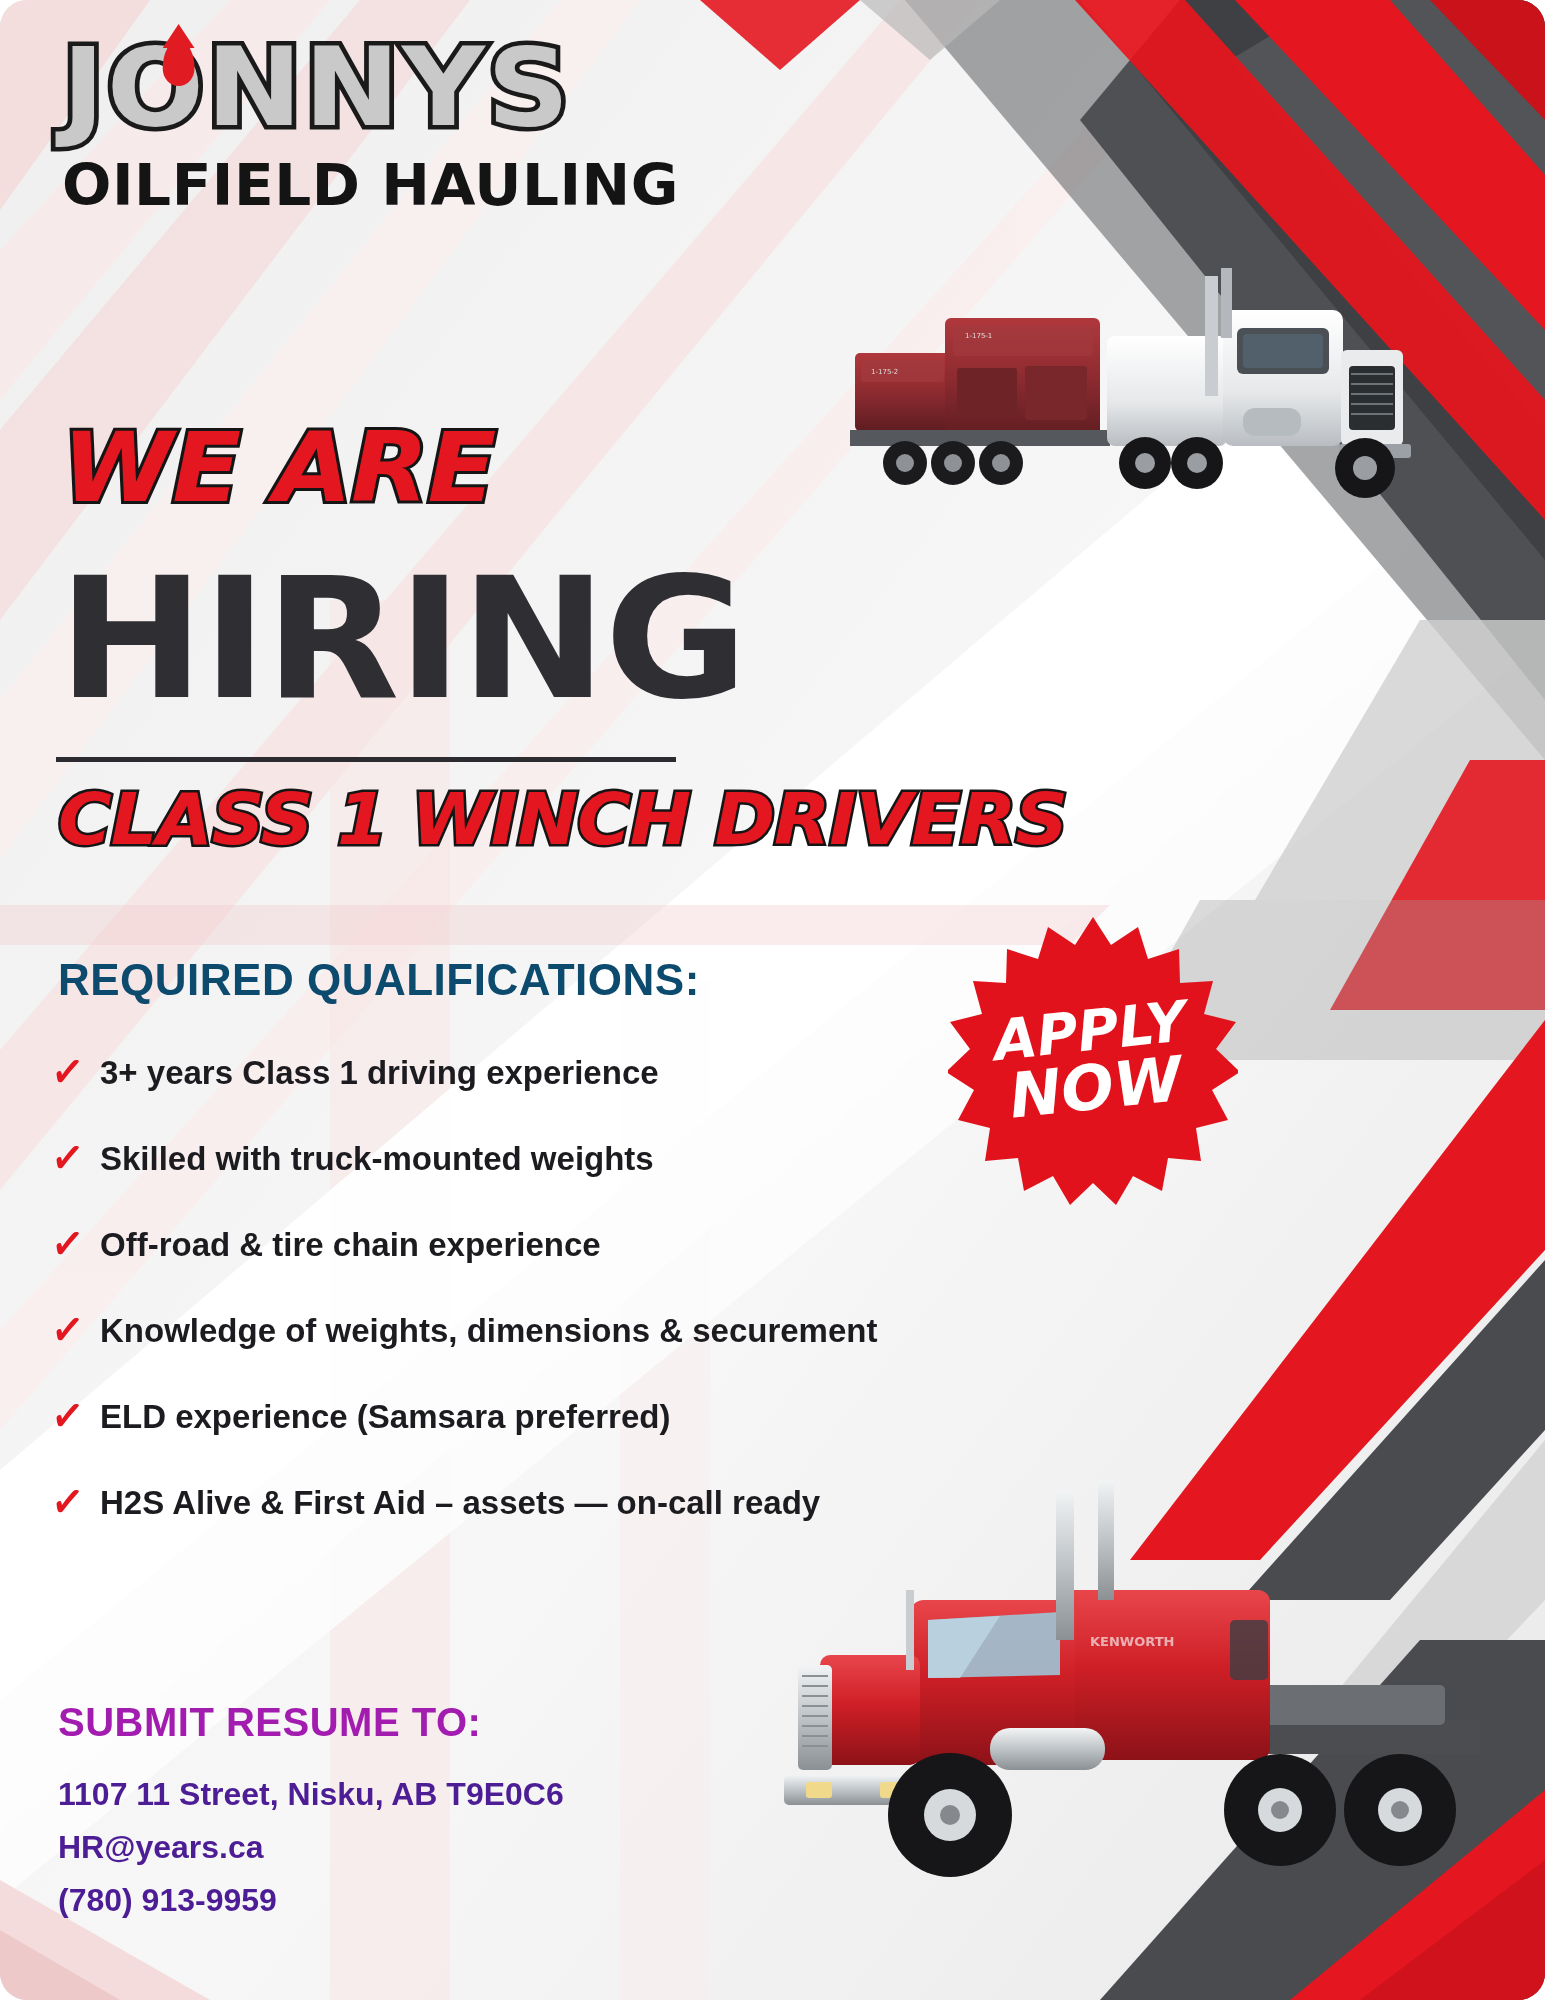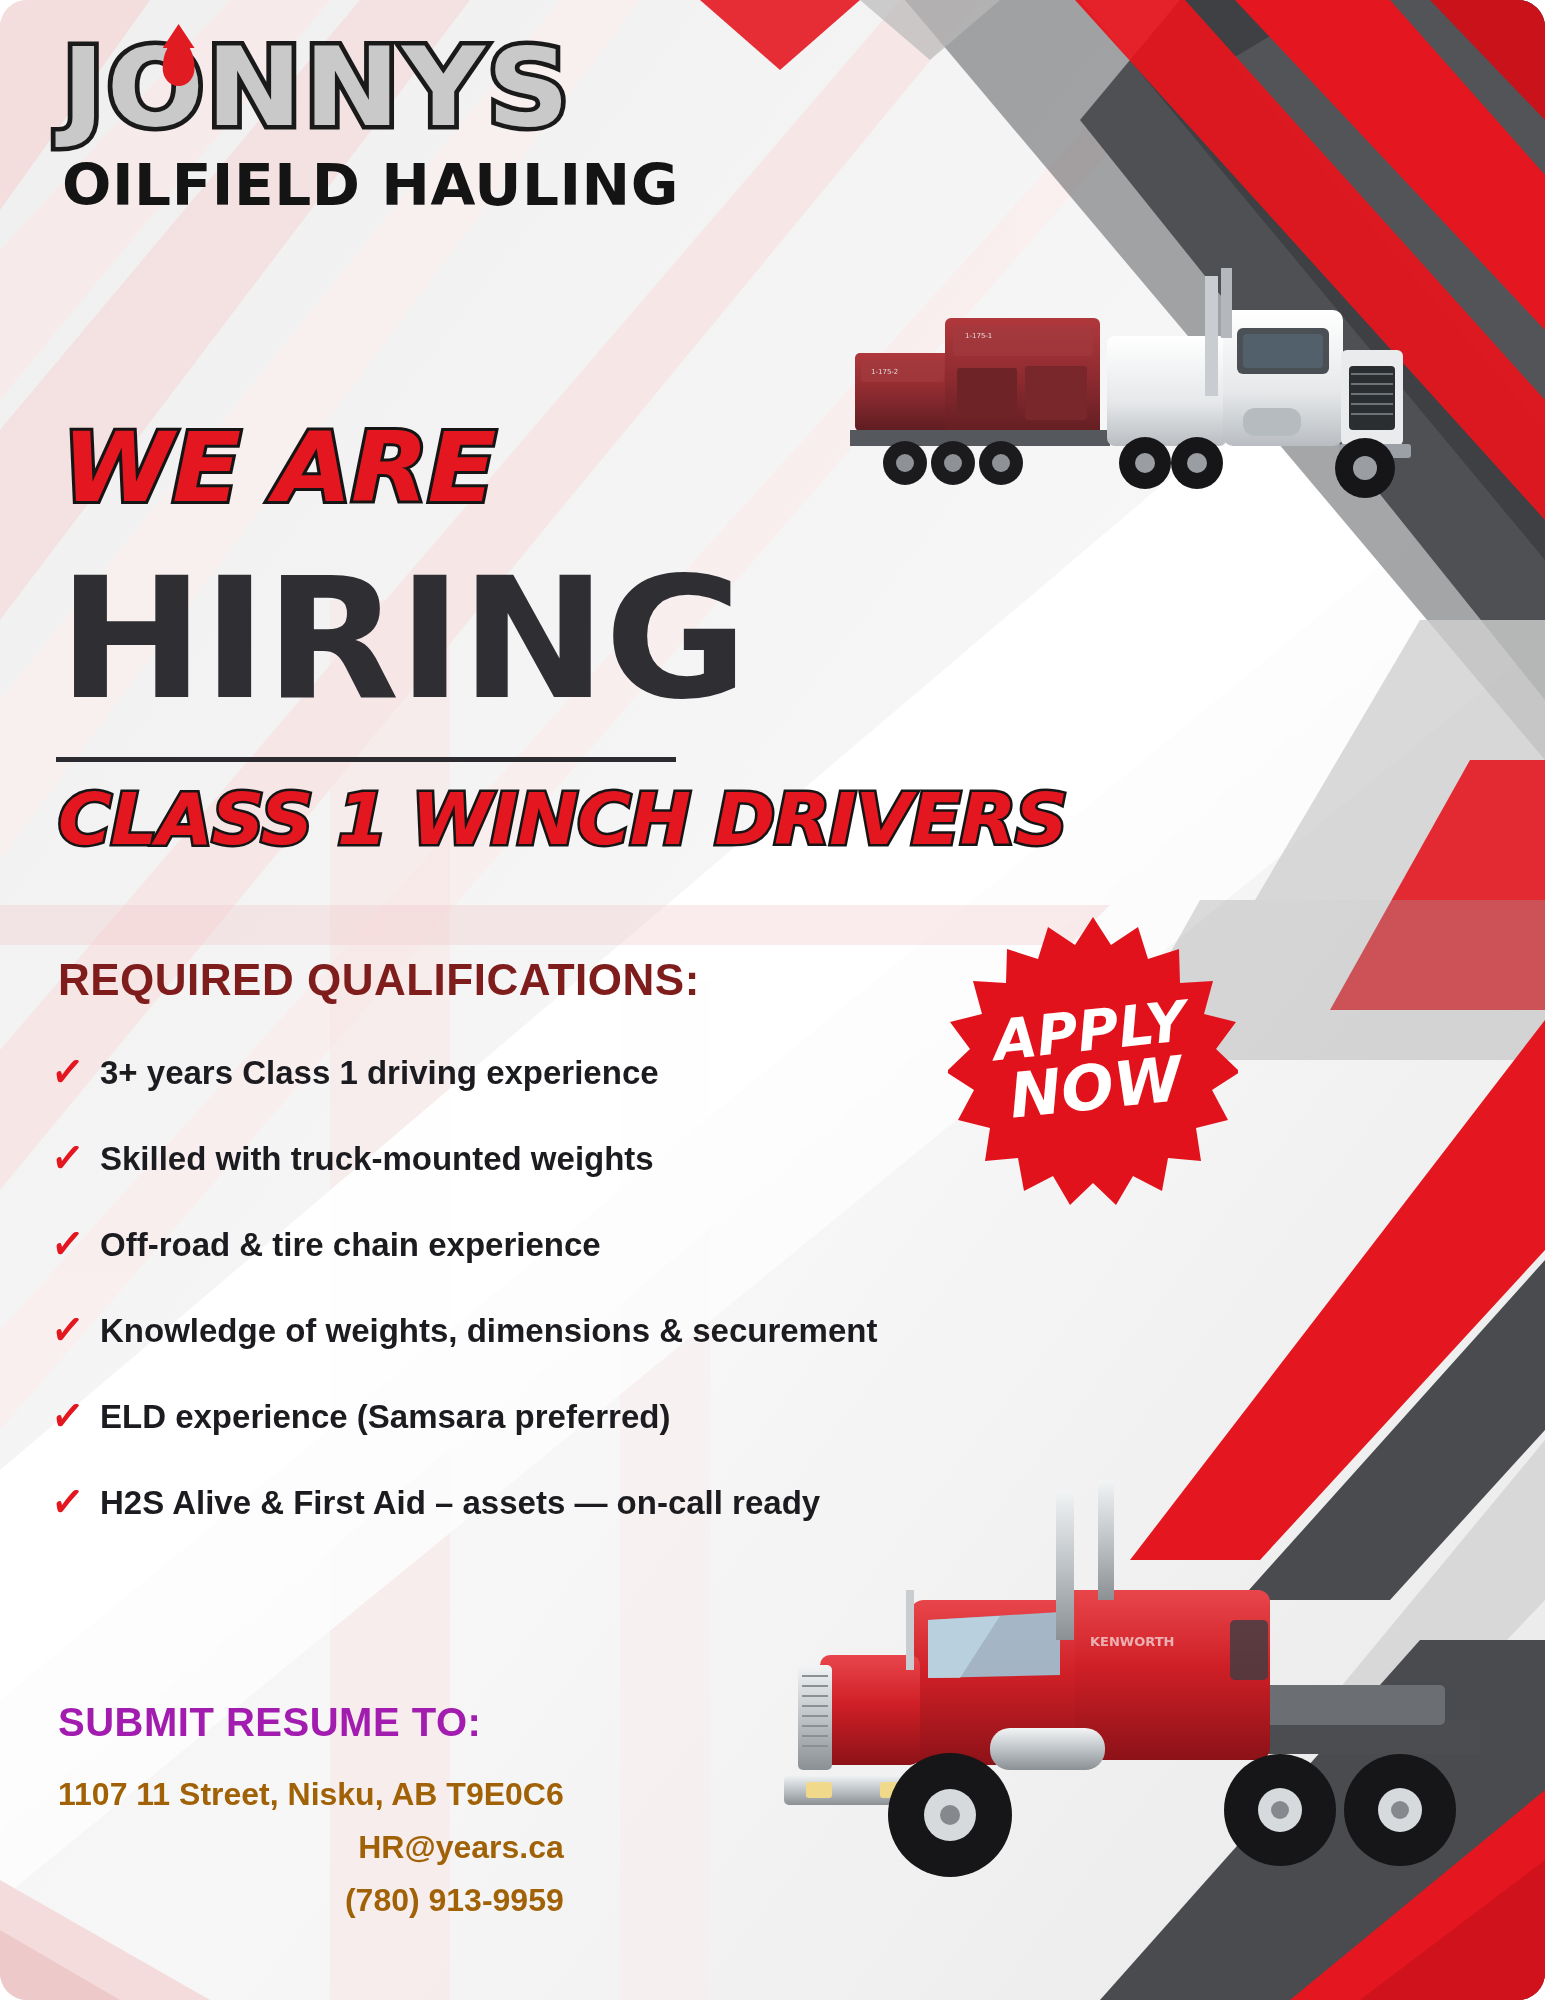--- a/index.html
+++ b/index.html
@@ -133,21 +133,21 @@
     transform-origin: left center;
   }
 
   
   .qual-head {
     position: absolute;
     left: 58px;
     top: 955px;
     font-size: 44px;
     font-weight: bold;
-    color: #7f1d1d;
+    color: #0c4a6e;
     letter-spacing: 0.5px;
   }
   .qual-list {
     position: absolute;
     left: 48px;
     top: 1030px;
     width: 1180px;
     list-style: none;
     margin: 0;
     padding: 0;
@@ -206,23 +206,22 @@
     font-weight: bold;
     color: #a21caf;
     letter-spacing: 0.5px;
   }
   .contact-lines {
     position: absolute;
     left: 58px;
     top: 1768px;
     font-size: 32px;
     font-weight: bold;
-    color: #a16207;
+    color: #4c1d95;
     line-height: 1.65;
-    text-align: right;
   }
 
   
   .truck-top {
     position: absolute;
     left: 845px;
     top: 258px;
     width: 600px;
     height: 300px;
   }

